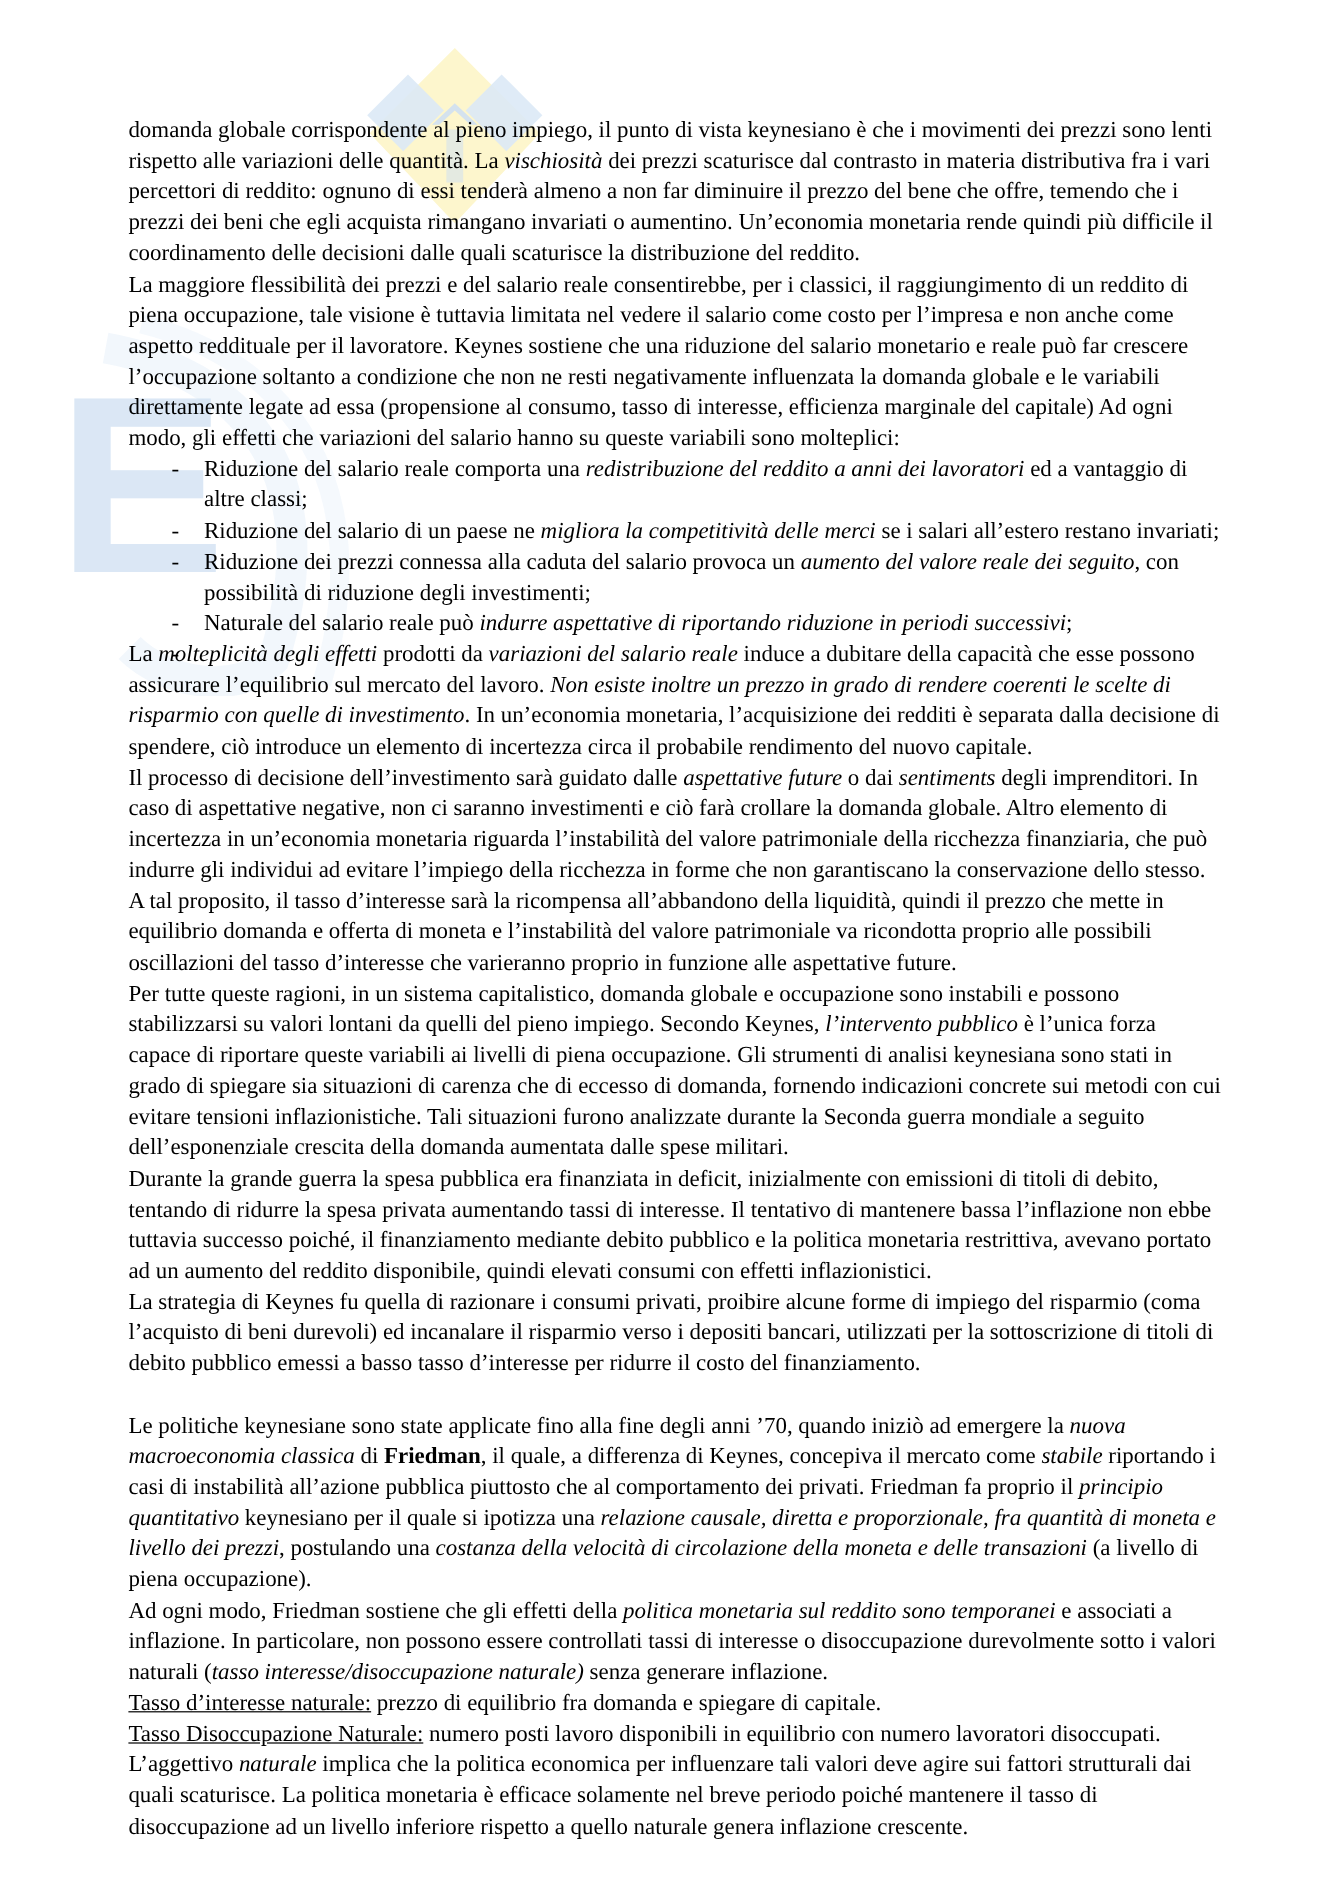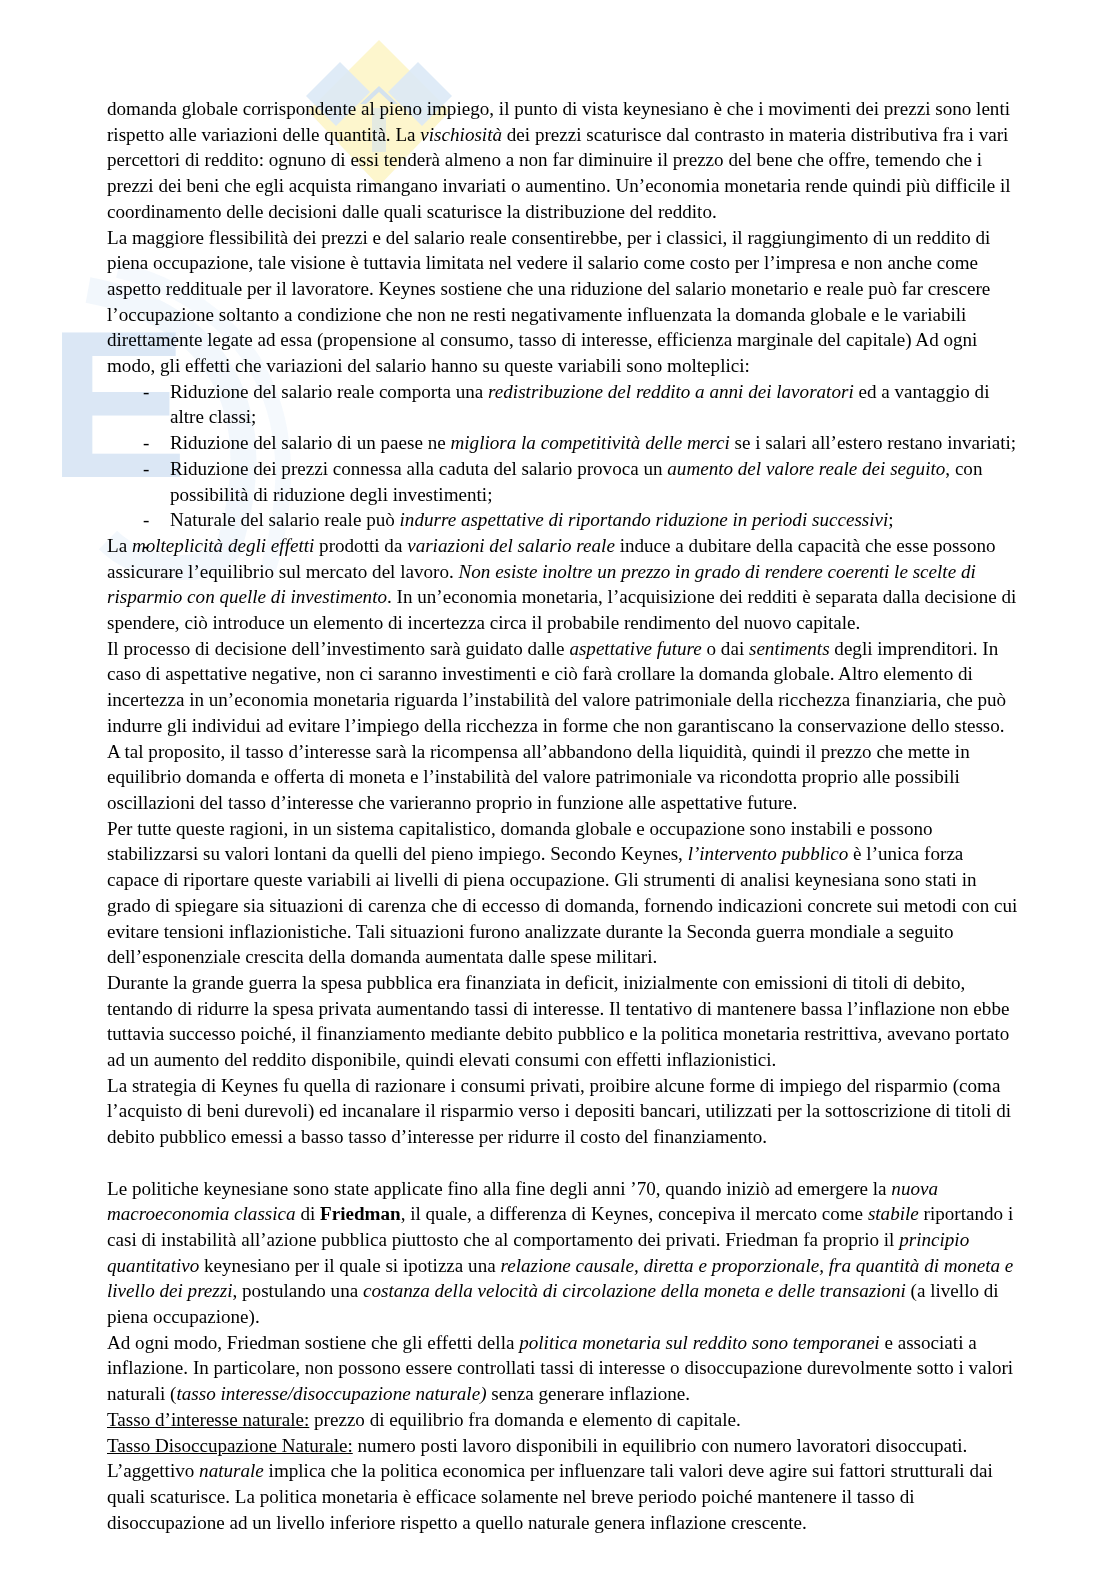--- a/index.html
+++ b/index.html
@@ -125,18 +125,18 @@
         <li><span class="dash">-</span></li>
       </ul>
       <p><span>La </span><span class="bi">molteplicità degli effetti</span><span> prodotti da </span><span class="bi">variazioni del salario reale</span><span> induce a dubitare della capacità che esse possono assicurare l’equilibrio sul mercato del lavoro. </span><span class="i">Non esiste inoltre un prezzo in grado di rendere coerenti le scelte di risparmio con quelle di investimento</span><span>. In un’economia monetaria, l’acquisizione dei redditi è separata dalla decisione di spendere, ciò introduce un elemento di incertezza circa il probabile rendimento del nuovo capitale.</span></p>
       <p><span>Il processo di decisione dell’investimento sarà guidato dalle </span><span class="bi">aspettative future</span><span> o dai </span><span class="bi">sentiments</span><span> degli imprenditori. In caso di aspettative negative, non ci saranno investimenti e ciò farà crollare la domanda globale. Altro elemento di incertezza in un’economia monetaria riguarda l’instabilità del valore patrimoniale della ricchezza finanziaria, che può indurre gli individui ad evitare l’impiego della ricchezza in forme che non garantiscano la conservazione dello stesso. A tal proposito, il tasso d’interesse sarà la ricompensa all’abbandono della liquidità, quindi il prezzo che mette in equilibrio domanda e offerta di moneta e l’instabilità del valore patrimoniale va ricondotta proprio alle possibili oscillazioni del tasso d’interesse che varieranno proprio in funzione alle aspettative future.</span></p>
       <p><span>Per tutte queste ragioni, in un sistema capitalistico, domanda globale e occupazione sono instabili e possono stabilizzarsi su valori lontani da quelli del pieno impiego. Secondo Keynes, </span><span class="bi">l’intervento pubblico</span><span> è l’unica forza capace di riportare queste variabili ai livelli di piena occupazione. Gli strumenti di analisi keynesiana sono stati in grado di spiegare sia situazioni di carenza che di eccesso di domanda, fornendo indicazioni concrete sui metodi con cui evitare tensioni inflazionistiche. Tali situazioni furono analizzate durante la Seconda guerra mondiale a seguito dell’esponenziale crescita della domanda aumentata dalle spese militari.</span></p>
       <p><span>Durante la grande guerra la spesa pubblica era finanziata in deficit, inizialmente con emissioni di titoli di debito, tentando di ridurre la spesa privata aumentando tassi di interesse. Il tentativo di mantenere bassa l’inflazione non ebbe tuttavia successo poiché, il finanziamento mediante debito pubblico e la politica monetaria restrittiva, avevano portato ad un aumento del reddito disponibile, quindi elevati consumi con effetti inflazionistici.</span></p>
       <p><span>La strategia di Keynes fu quella di razionare i consumi privati, proibire alcune forme di impiego del risparmio (coma l’acquisto di beni durevoli) ed incanalare il risparmio verso i depositi bancari, utilizzati per la sottoscrizione di titoli di debito pubblico emessi a basso tasso d’interesse per ridurre il costo del finanziamento.</span></p>
       <div class="blank"></div>
       <p><span>Le politiche keynesiane sono state applicate fino alla fine degli anni ’70, quando iniziò ad emergere la </span><span class="i">nuova macroeconomia classica</span><span> di </span><span class="b">Friedman</span><span>, il quale, a differenza di Keynes, concepiva il mercato come </span><span class="bi">stabile</span><span> riportando i casi di instabilità all’azione pubblica piuttosto che al comportamento dei privati. Friedman fa proprio il </span><span class="bi">principio quantitativo</span><span> keynesiano per il quale si ipotizza una </span><span class="i">relazione causale, diretta e proporzionale, fra quantità di moneta e livello dei prezzi</span><span>, postulando una </span><span class="bi">costanza della velocità di circolazione della moneta e delle transazioni</span><span> (a livello di piena occupazione).</span></p>
       <p><span>Ad ogni modo, Friedman sostiene che gli effetti della </span><span class="bi">politica monetaria sul reddito sono temporanei</span><span> e associati a inflazione. In particolare, non possono essere controllati tassi di interesse o disoccupazione durevolmente sotto i valori naturali (</span><span class="i">tasso interesse/disoccupazione naturale)</span><span> senza generare inflazione.</span></p>
-      <p><span class="u">Tasso d’interesse naturale:</span><span> prezzo di equilibrio fra domanda e elemento di capitale.</span></p>
+      <p><span class="u">Tasso d’interesse naturale:</span><span> prezzo di equilibrio fra domanda e spiegare di capitale.</span></p>
       <p><span class="u">Tasso Disoccupazione Naturale:</span><span> numero posti lavoro disponibili in equilibrio con numero lavoratori disoccupati.</span></p>
       <p><span>L’aggettivo </span><span class="i">naturale</span><span> implica che la politica economica per influenzare tali valori deve agire sui fattori strutturali dai quali scaturisce. La politica monetaria è efficace solamente nel breve periodo poiché mantenere il tasso di disoccupazione ad un livello inferiore rispetto a quello naturale genera inflazione crescente.</span></p>
     </div>
 
 </div>
 
 </body></html>

